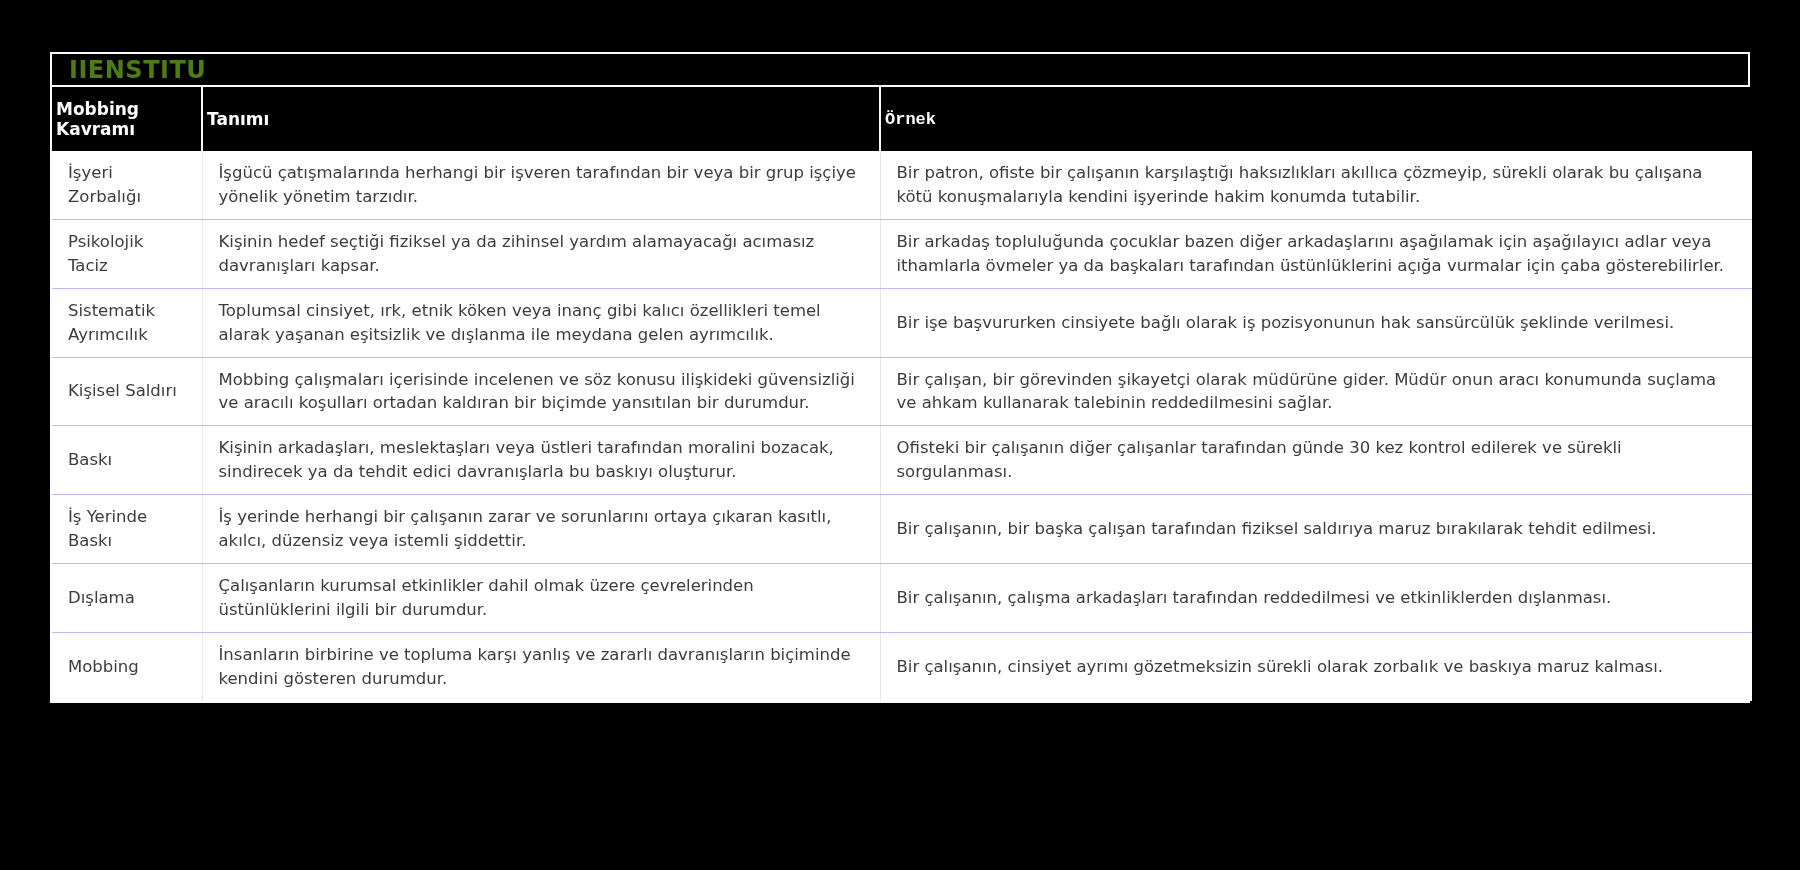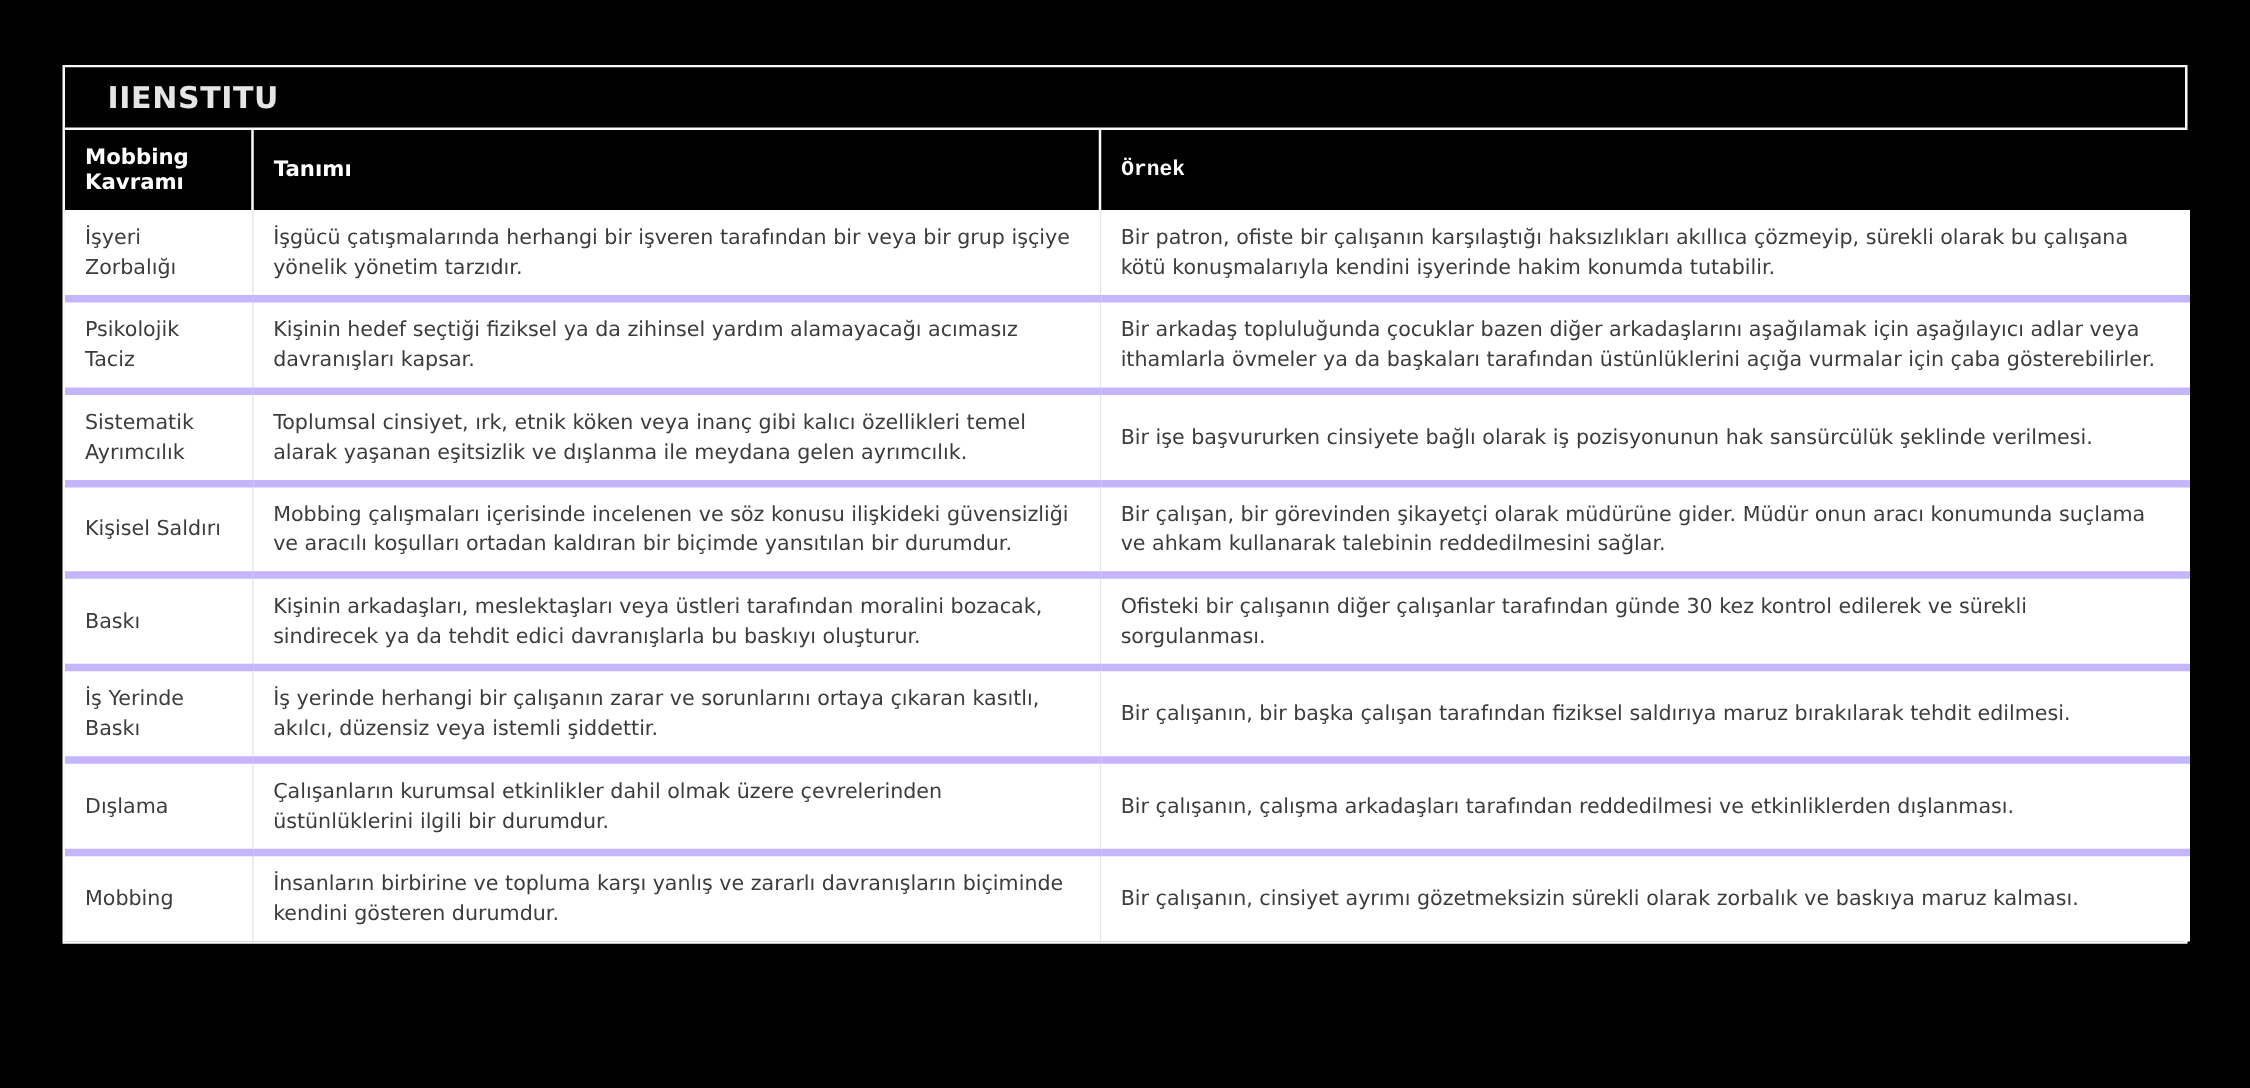--- a/index.html
+++ b/index.html
@@ -12,59 +12,59 @@
   }
   .card {
     position: absolute;
     left: 50px;
     top: 52px;
     width: 1700px;
     background: #000000;
     border: 2px solid #fafafa;
   }
   .card-title {
-    height: 50px;
+    height: 33px;
     display: flex;
     align-items: center;
-    padding: 0 34px;
-    color: #e5e5e5;
+    padding: 0 17px;
+    color: #4d7c0f;
     font-size: 24px;
     font-weight: bold;
     letter-spacing: 0.5px;
     border-bottom: 2px solid #fafafa;
     background: #000000;
   }
   table {
     width: 100%;
     border-collapse: collapse;
     table-layout: fixed;
   }
   thead th {
     background: #000000;
     color: #ffffff;
     text-align: left;
     vertical-align: middle;
     font-size: 17px;
     font-weight: bold;
-    padding: 12px 16px;
+    padding: 12px 4px;
     height: 64px;
     border-right: 2px solid #fafafa;
   }
   thead th:last-child { border-right: none; font-family: Liberation Mono, monospace; }
   tbody { background: #ffffff; }
   tbody td {
     background: #ffffff;
     color: #3c3c3c;
     font-size: 16.5px;
     line-height: 1.45;
     vertical-align: middle;
     padding: 10px 16px;
     height: 64px;
     border-right: 1px solid #e7e7e7;
-    border-bottom: 6px solid #c4b5fd;
+    border-bottom: 1px solid #c4b5fd;
   }
   tbody td:last-child { border-right: none; }
   tbody tr:last-child td { border-bottom: none; }
 </style>
 </head>
 <body>
 
 <div class="card">
   <div class="card-title">IIENSTITU</div>
   <table>

